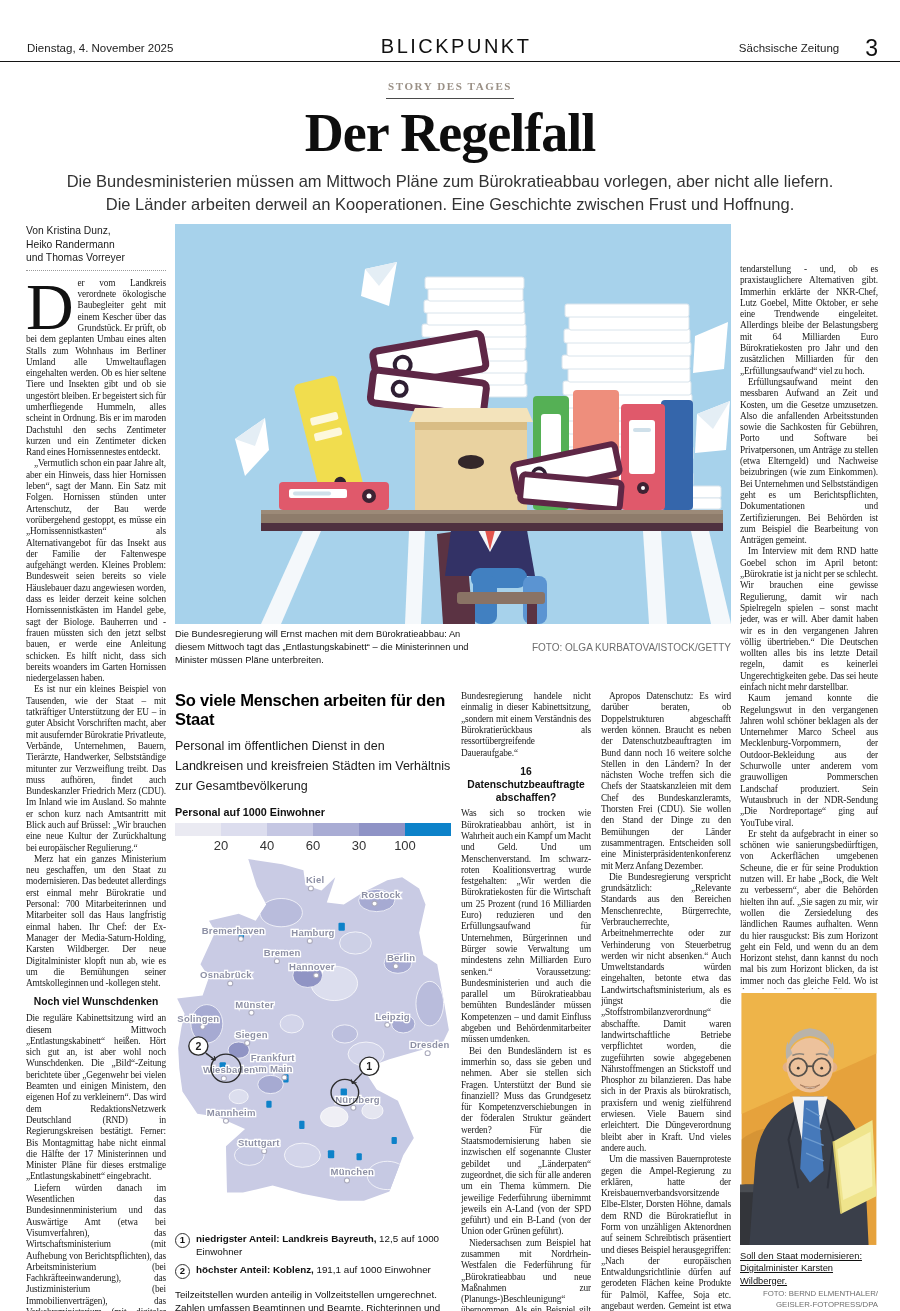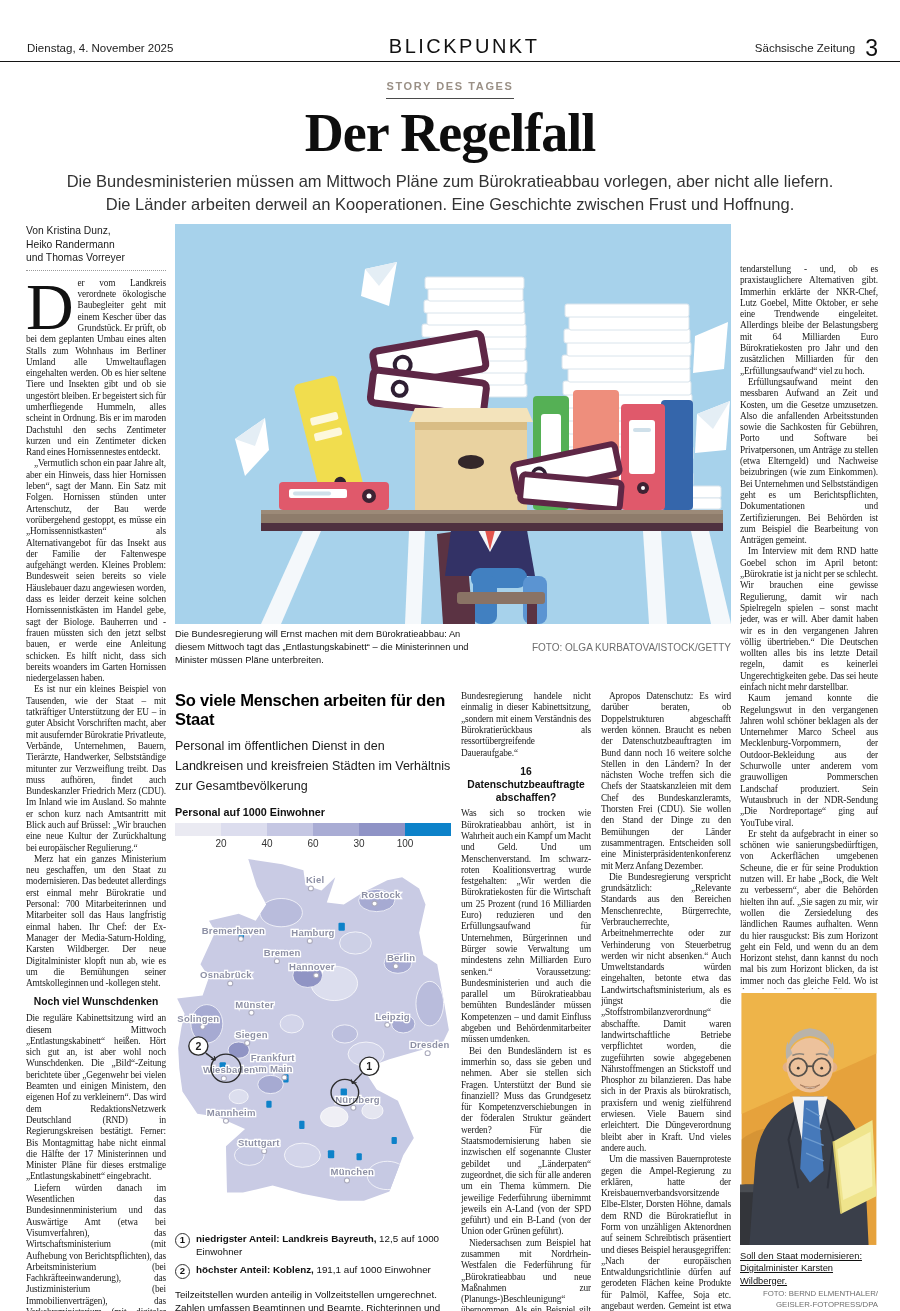--- a/index.html
+++ b/index.html
@@ -11,27 +11,27 @@
   }
   
   .topbar {
     position:absolute; top:0; left:0; right:0; height:62px;
     padding:30px 22px 0 27px; border-bottom:1.5px solid #141414;
     display:flex; justify-content:space-between; align-items:flex-end;
     font-family:"Liberation Sans","DejaVu Sans",sans-serif;
   }
   .topbar .date { font-size:11.5px; color:#222; padding-bottom:7px; }
   .topbar .section { font-size:20px; letter-spacing:2.5px; color:#111; padding-bottom:3px; }
-  .topbar .paper-wrap { display:flex; align-items:flex-end; gap:10px; }
+  .topbar .paper-wrap { display:flex; align-items:flex-end; gap:26px; }
   .topbar .paper { font-size:11.5px; color:#222; padding-bottom:7px; }
   .topbar .pagenum { font-size:23px; color:#111; line-height:1; padding-bottom:1px; }
   
   .kicker-wrap { position:absolute; top:80px; left:0; right:0; text-align:center;
     font-family:"Liberation Sans","DejaVu Sans",sans-serif; }
-  .kicker { font-size:11px; font-weight:bold; letter-spacing:1.6px; color:#9a9086; }
+  .kicker { font-size:11px; font-weight:bold; letter-spacing:1.6px; color:#9a9086;font-family:Liberation Serif, serif; }
   .kicker-rule { width:128px; border-bottom:1.5px solid #4a4a4a; margin:6px auto 0; }
   .headline { position:absolute; top:102px; left:0; right:0; text-align:center;
     font-size:54px; font-weight:bold; letter-spacing:-1px; color:#0e0e0e; }
   .standfirst { position:absolute; top:170px; left:55px; right:55px; text-align:center;
     font-family:"Liberation Sans","DejaVu Sans",sans-serif;
     font-size:16.5px; line-height:1.38; color:#333; }
   .standfirst .inner { display:inline-block; max-width:786px; }
   
   .body-grid { position:absolute; top:224px; left:26px; width:852px; height:1010px;
     display:flex; gap:9px; }
@@ -57,21 +57,21 @@
   .illo-caption .credit { float:right; font-size:10px; color:#6e6e6e; margin-top:13px;margin-left:40px; }
   .mid-row { display:flex; gap:10px; margin-top:24px; }
   .col-4, .col-5 { width:131px; height:640px; }
   
   .infographic { width:276px; font-family:"Liberation Sans","DejaVu Sans",sans-serif; }
   .info-title { font-size:16.5px; font-weight:bold; letter-spacing:-0.2px; color:#000; }
   .info-sub { font-size:12.5px; line-height:1.6; color:#1a1a1a; margin-top:7px; }
   .legend-label { font-size:10.8px; font-weight:bold; margin-top:10px; color:#111; }
   .legend-bar { display:flex; height:13px; margin-top:5px; }
   .legend-bar .seg { flex:1; }
-  .legend-ticks { position:relative; height:15px; font-size:10px; color:#333; }
+  .legend-ticks { position:relative; height:15px; font-size:13px; color:#333; }
   .legend-ticks span { position:absolute; top:2px; transform:translateX(-50%); }
   .map-wrap { margin-top:1px; }
   .map-svg { width:276px; height:376px; display:block; }
   .callout-row { display:flex; gap:6px; align-items:flex-start; margin-top:5px;
     font-size:9.8px; line-height:1.3; color:#111; }
   .co-badge { flex:none; width:15px; height:15px; border:1.3px solid #333; border-radius:50%;
     display:flex; align-items:center; justify-content:center;
     font-size:9.5px; font-weight:bold; background:#fff; }
   .co-text b { font-weight:bold; }
   .info-footnote { font-size:9.8px; line-height:1.38; margin-top:9px; color:#111; }

